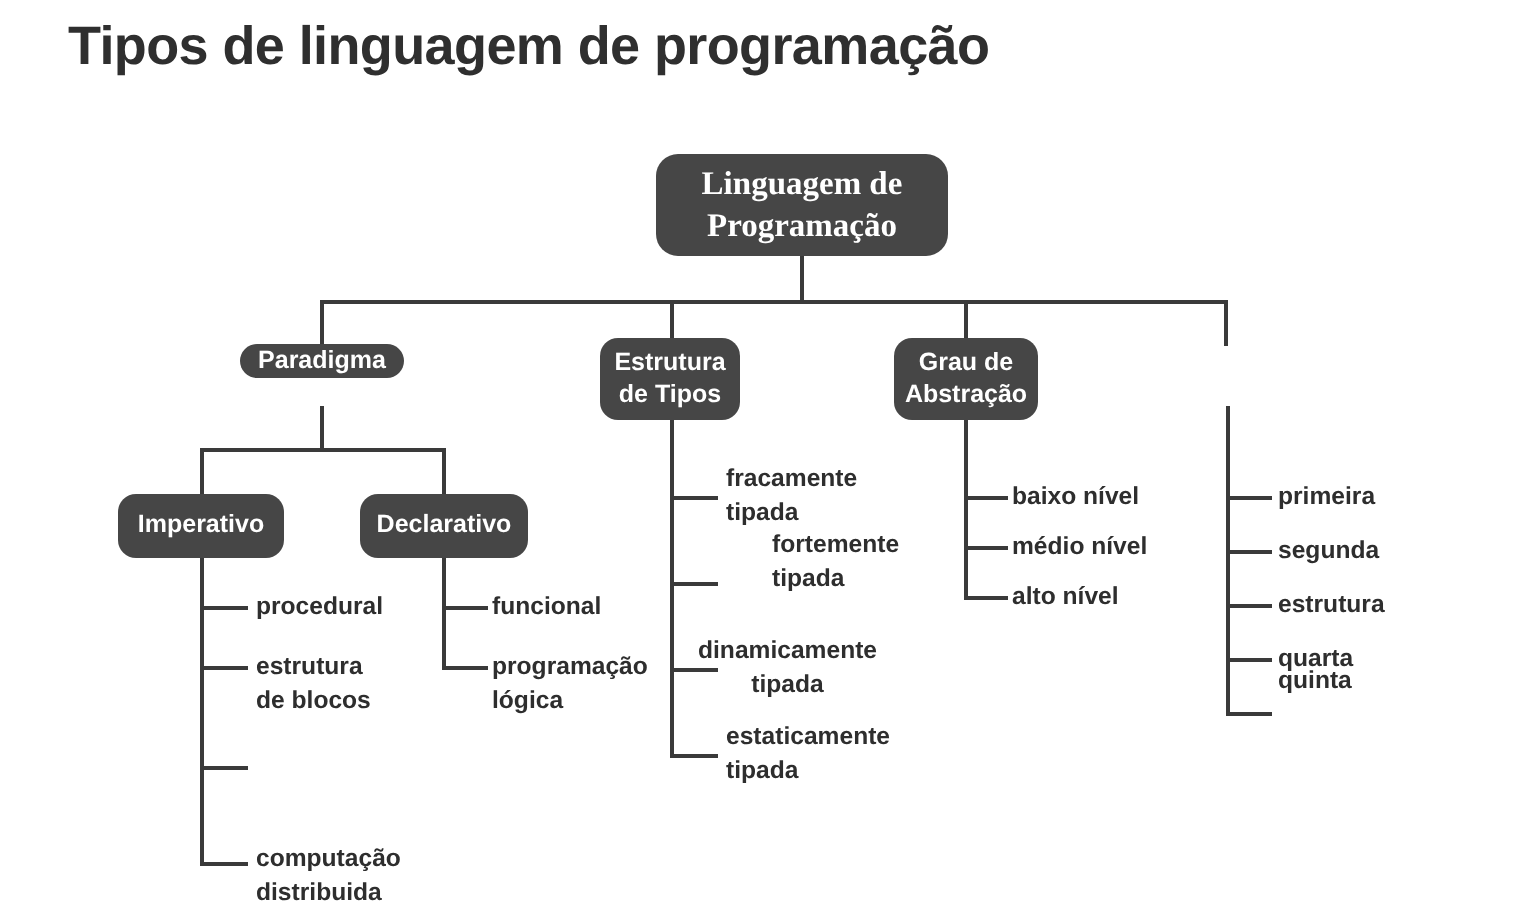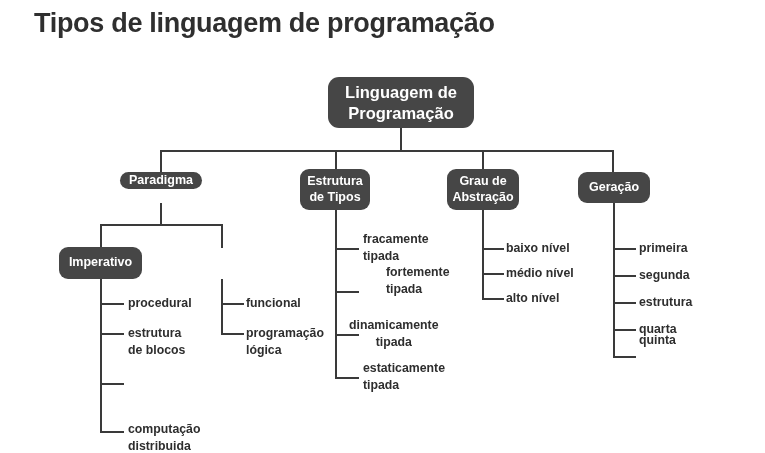--- a/index.html
+++ b/index.html
@@ -36,21 +36,21 @@
     border-radius: 9px;
     font-weight: bold;
     display: flex;
     align-items: center;
     justify-content: center;
     text-align: center;
     line-height: 1.22;
     box-sizing: border-box;
     z-index: 3;
   }
-  .node.root     { font-size: 16.5px; border-radius: 11px; padding: 0 10px; }
+  .node.root     { font-size: 16.5px; border-radius: 11px; padding: 0 10px; font-family: Liberation Serif, serif; }
   .node.level2   { font-size: 12.5px; padding: 0 8px; }
   .node.level3   { font-size: 12.5px; padding: 12px 8px; }
 
   
   .ln {
     position: absolute;
     background: #3a3a3a;
     z-index: 1;
   }
   .ln.v { width: 2px; }
@@ -103,20 +103,23 @@
   <div class="ln h" style="left:100px; top:303px; width:24px;"></div>
   <div class="ln h" style="left:100px; top:333px; width:24px;"></div>
   <div class="ln h" style="left:100px; top:383px; width:24px;"></div>
   <div class="ln h" style="left:100px; top:431px; width:24px;"></div>
   <div class="leaf" style="left: 128px; top: 295px; white-space: pre-line;">procedural</div>
   <div class="leaf" style="left: 128px; top: 325px; white-space: pre-line;">estrutura
 de blocos</div>
   <div class="leaf" style="left: 128px; top: 421px; white-space: pre-line;">computação
 distribuida</div>
 
+  <div class="node level3" style="left:180px; top:247px; width:84px; height:32px;">
+    <span style="white-space: pre-line;">Declarativo</span>
+  </div>
   <div class="ln v" style="left:221px; top:279px; height:55px;"></div>
   <div class="ln h" style="left:221px; top:303px; width:23px;"></div>
   <div class="ln h" style="left:221px; top:333px; width:23px;"></div>
   <div class="leaf" style="left: 246px; top: 295px; white-space: pre-line;">funcional</div>
   <div class="leaf" style="left: 246px; top: 325px; white-space: pre-line;">programação
 lógica</div>
 
   <div class="node level2" style="left:300px; top:169px; width:70px; height:41px;">
     <span style="white-space: pre-line;">Estrutura
 de Tipos</span>
@@ -140,23 +143,20 @@
 Abstração</span>
   </div>
   <div class="ln v" style="left:482px; top:210px; height:89px;"></div>
   <div class="ln h" style="left:482px; top:248px; width:22px;"></div>
   <div class="ln h" style="left:482px; top:273px; width:22px;"></div>
   <div class="ln h" style="left:482px; top:298px; width:22px;"></div>
   <div class="leaf" style="left: 506px; top: 240px; white-space: pre-line;">baixo nível</div>
   <div class="leaf" style="left: 506px; top: 265px; white-space: pre-line;">médio nível</div>
   <div class="leaf" style="left: 506px; top: 290px; white-space: pre-line;">alto nível</div>
 
-  <div class="node level2" style="left:578px; top:172px; width:72px; height:31px;">
-    <span style="white-space: pre-line;">Geração</span>
-  </div>
   <div class="ln v" style="left:613px; top:203px; height:154px;"></div>
   <div class="ln h" style="left:613px; top:248px; width:23px;"></div>
   <div class="ln h" style="left:613px; top:275px; width:23px;"></div>
   <div class="ln h" style="left:613px; top:302px; width:23px;"></div>
   <div class="ln h" style="left:613px; top:329px; width:23px;"></div>
   <div class="ln h" style="left:613px; top:356px; width:23px;"></div>
   <div class="leaf" style="left: 639px; top: 240px; white-space: pre-line;">primeira</div>
   <div class="leaf" style="left: 639px; top: 267px; white-space: pre-line;">segunda</div>
   <div class="leaf" style="left: 639px; top: 294px; white-space: pre-line;">estrutura</div>
   <div class="leaf" style="left: 639px; top: 321px; white-space: pre-line;">quarta</div>

